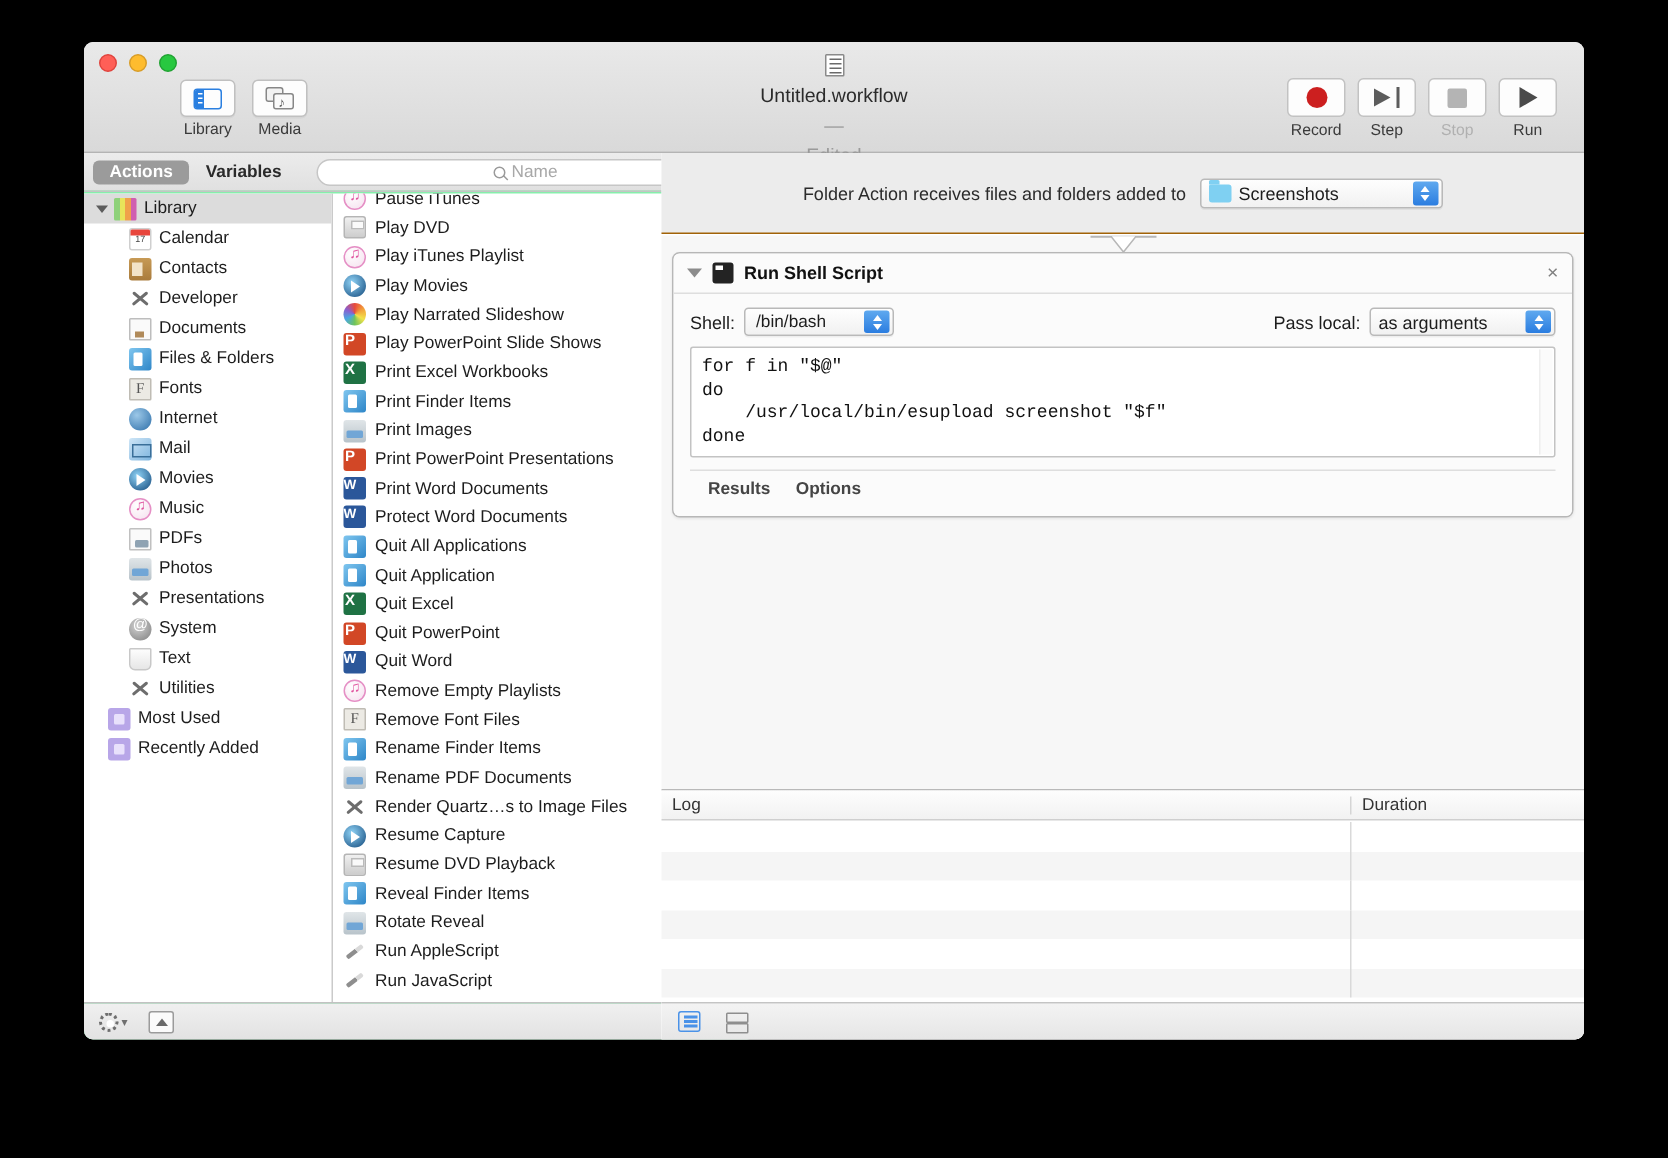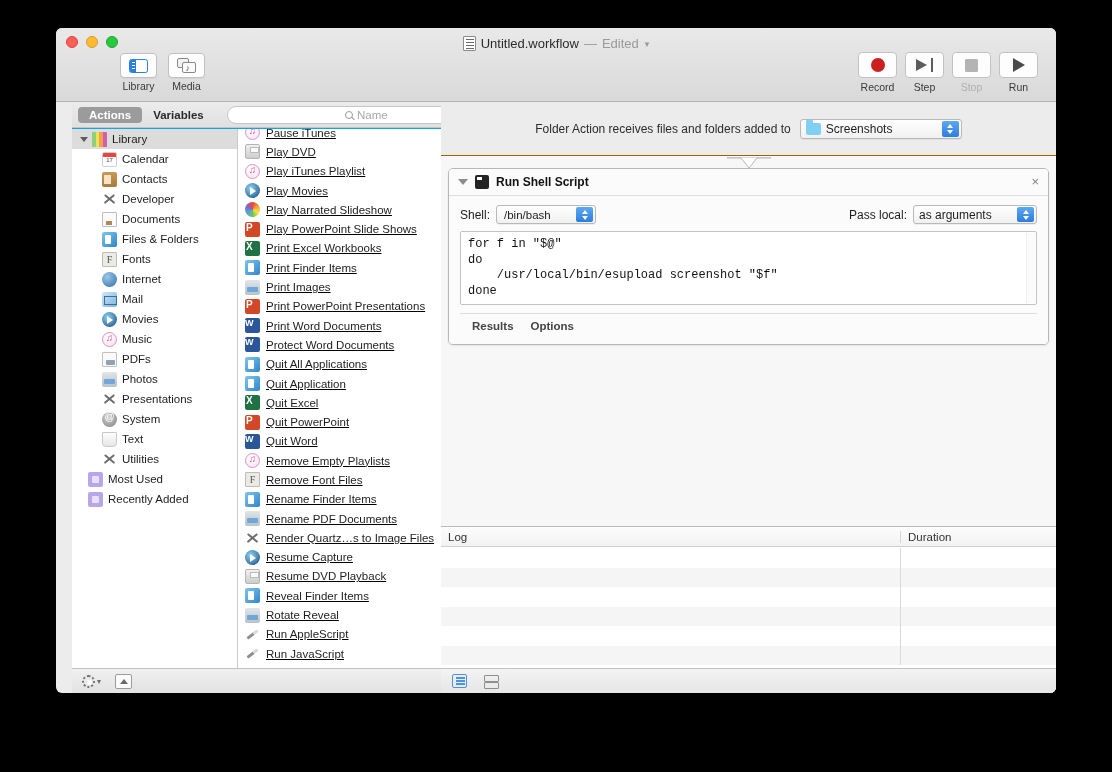--- a/index.html
+++ b/index.html
@@ -34,21 +34,21 @@
   }
   .tl { width: 12px; height: 12px; border-radius: 50%; }
   .tl.red    { background: #ff5f57; border: 0.5px solid #e0443e; }
   .tl.yellow { background: #febc2e; border: 0.5px solid #d89d28; }
   .tl.green  { background: #28c840; border: 0.5px solid #21a333; }
 
   #doc-title {
     position: absolute; left: 0; top: 8px; width: 100%;
     text-align: center;
     font-size: 13px; color: #2b2b2b;
-    display: flex; align-items: center; justify-content: center; gap: 5px;
+    display: flex; align-items: center; justify-content: center; gap: 5px; flex-direction: column;
   }
   #doc-title .docicon {
     width: 13px; height: 15px;
     background: #fff; border: 1px solid #8a8a8a; border-radius: 1px;
     position: relative; display: inline-block;
   }
   #doc-title .docicon::after {
     content: ""; position: absolute; left: 2px; top: 2px;
     width: 8px; height: 1px; background: #6a6a6a;
     box-shadow: 0 3px 0 #6a6a6a, 0 6px 0 #6a6a6a, 0 9px 0 #6a6a6a;
@@ -113,22 +113,22 @@
     width: 0; height: 0;
     border-top: 7px solid transparent; border-bottom: 7px solid transparent;
     border-left: 12px solid #4a4a4a;
   }
 
   
   #body { position: absolute; top: 74px; left: 0; right: 0; bottom: 0; }
 
   
   #leftpane {
-    position: absolute; left: 16px; top: 0; width: 443px; bottom: 0;
-    background: #0ea5e9; border-right: 1px solid #b9b9b9;
+    position: absolute; left: 0; top: 0; width: 443px; bottom: 0;
+    background: #86efac; border-right: 1px solid #b9b9b9;
   }
   #tabbar {
     height: 26px; background: linear-gradient(to bottom,#ececec,#e0e0e0);
     border-bottom: 1px solid #c4c4c4;
     display: flex; align-items: center; padding-left: 6px; gap: 0;
   }
   .seg { display: flex; }
   .seg .tab {
     font-size: 11.5px; padding: 2px 11px; border-radius: 4px; color: #2c2c2c;
   }
@@ -217,21 +217,21 @@
   .ai-word { background:#2b579a; border-radius:2px; }
   .ai-word::after { content:"W"; position:absolute; left:0px; top:0; font-size:9px; color:#fff; font-weight:bold; }
   .ai-applescript { background: transparent; }
   .ai-applescript::after {
     content:""; position:absolute; left:1px; top:6px; width:13px; height:3px;
     background: linear-gradient(90deg,#8e8e8e 60%, #d9d9d9 60%);
     transform: rotate(-38deg); border-radius:1px;
   }
 
   
-  #actions { flex: 1; background: #ffffff; position: relative; overflow: hidden; text-decoration: underline; }
+  #actions { flex: 1; background: #ffffff; position: relative; overflow: hidden; }
   .act-row {
     height: 19.3px; display: flex; align-items: center; font-size: 11.5px; color: #1d1d1d;
     padding-left: 7px;
   }
   .act-row .ai { margin-right: 6px; flex: 0 0 15px; }
   #act-scrollbar {
     position: absolute; right: 2px; top: 0; width: 7px; bottom: 0;
   }
   #act-thumb {
     position: absolute; left: 0; width: 7px; background: #c2c2c2; border-radius: 4px;

